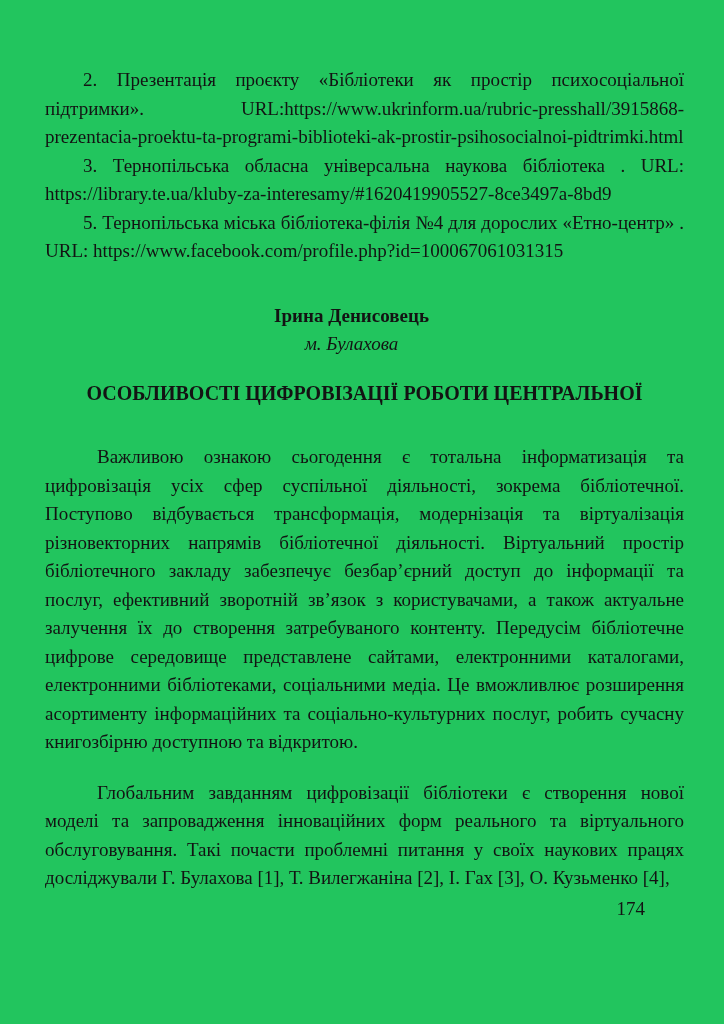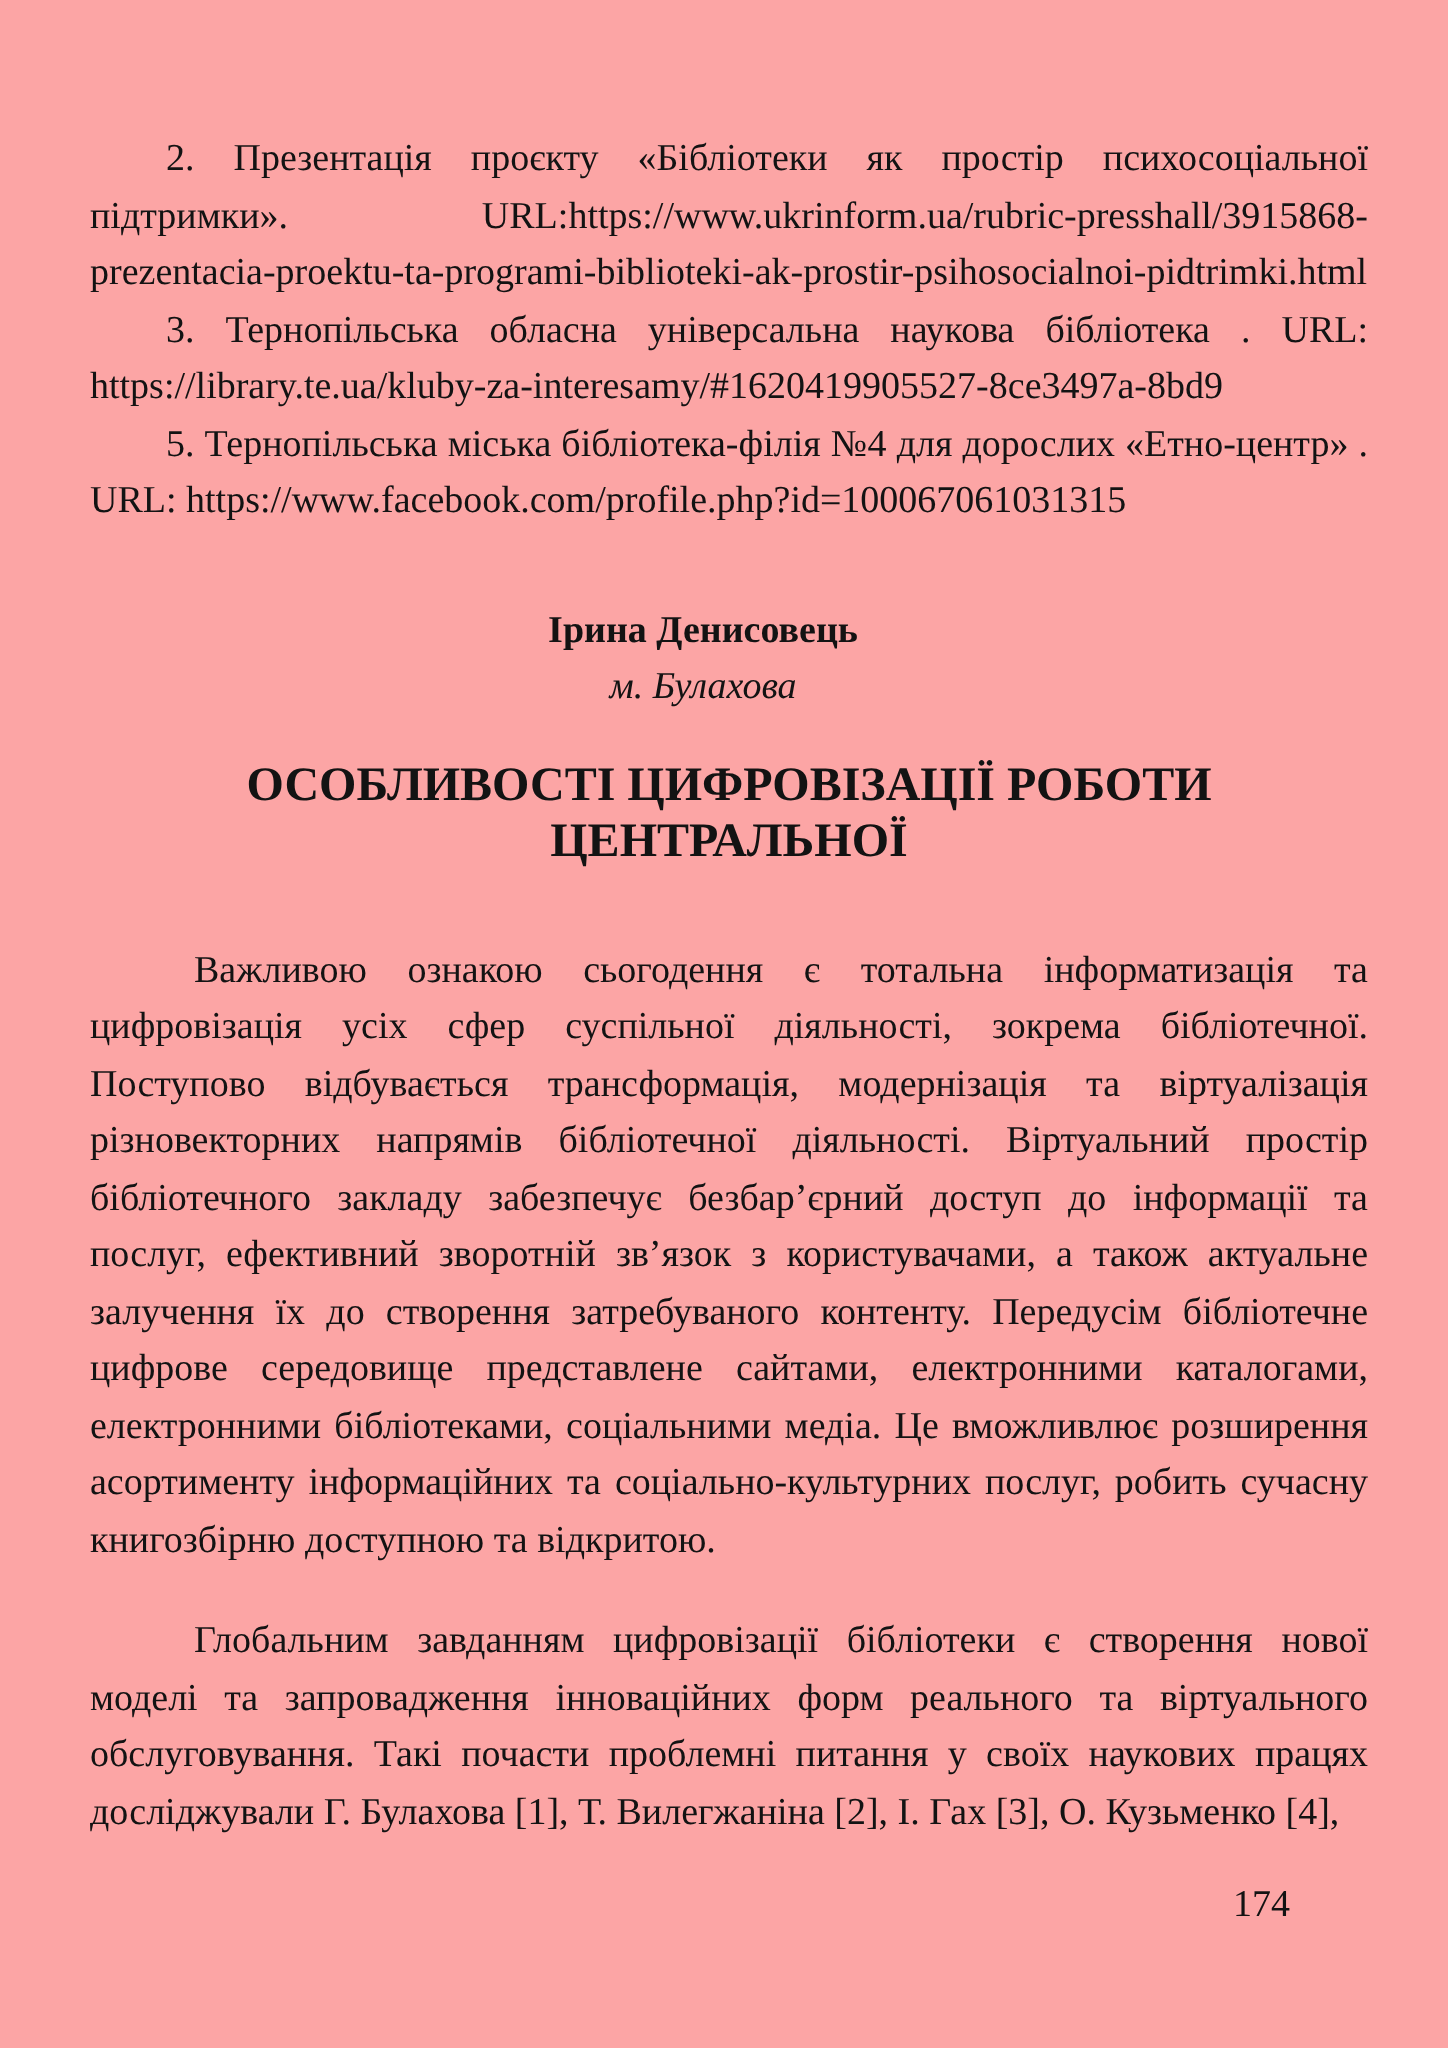--- a/index.html
+++ b/index.html
@@ -5,21 +5,21 @@
   html, body {
     margin: 0;
     padding: 0;
     background: #e9e9e9;
   }
   .page {
     position: relative;
     width: 724px;
     height: 1024px;
     margin: 0 auto;
-    background: #fca5a5;
+    background: #22c55e;
     color: #131313;
     font-family: "Liberation Serif", "DejaVu Serif", serif;
     font-size: 19px;
     line-height: 28.5px;
     box-sizing: border-box;
     padding: 66px 40px 0 45px;
     overflow: hidden;
   }
   .refs p {
     margin: 0;
@@ -35,38 +35,38 @@
   }
   .author-name {
     font-weight: bold;
   }
   .author-location {
     font-style: italic;
   }
   .article-title {
     margin: 20px 0 36px 0;
     text-align: center;
-    font-size: 24px;
+    font-size: 20px;
     font-weight: bold;
     line-height: 28.5px;
   }
   .article-title .title-line {
     display: block;
   }
   .body-paragraph {
     margin: 0;
     text-align: justify;
     text-indent: 52px;
     overflow-wrap: break-word;
   }
   .body-paragraph + .body-paragraph {
     margin-top: 22px;
   }
   .page-number {
-    margin-top: 18px;
+    margin-top: 2px;
     text-align: right;
     padding-right: 39px;
   }
 </style>
 </head>
 <body>
 
 <div class="page">
 
   <div class="refs">

